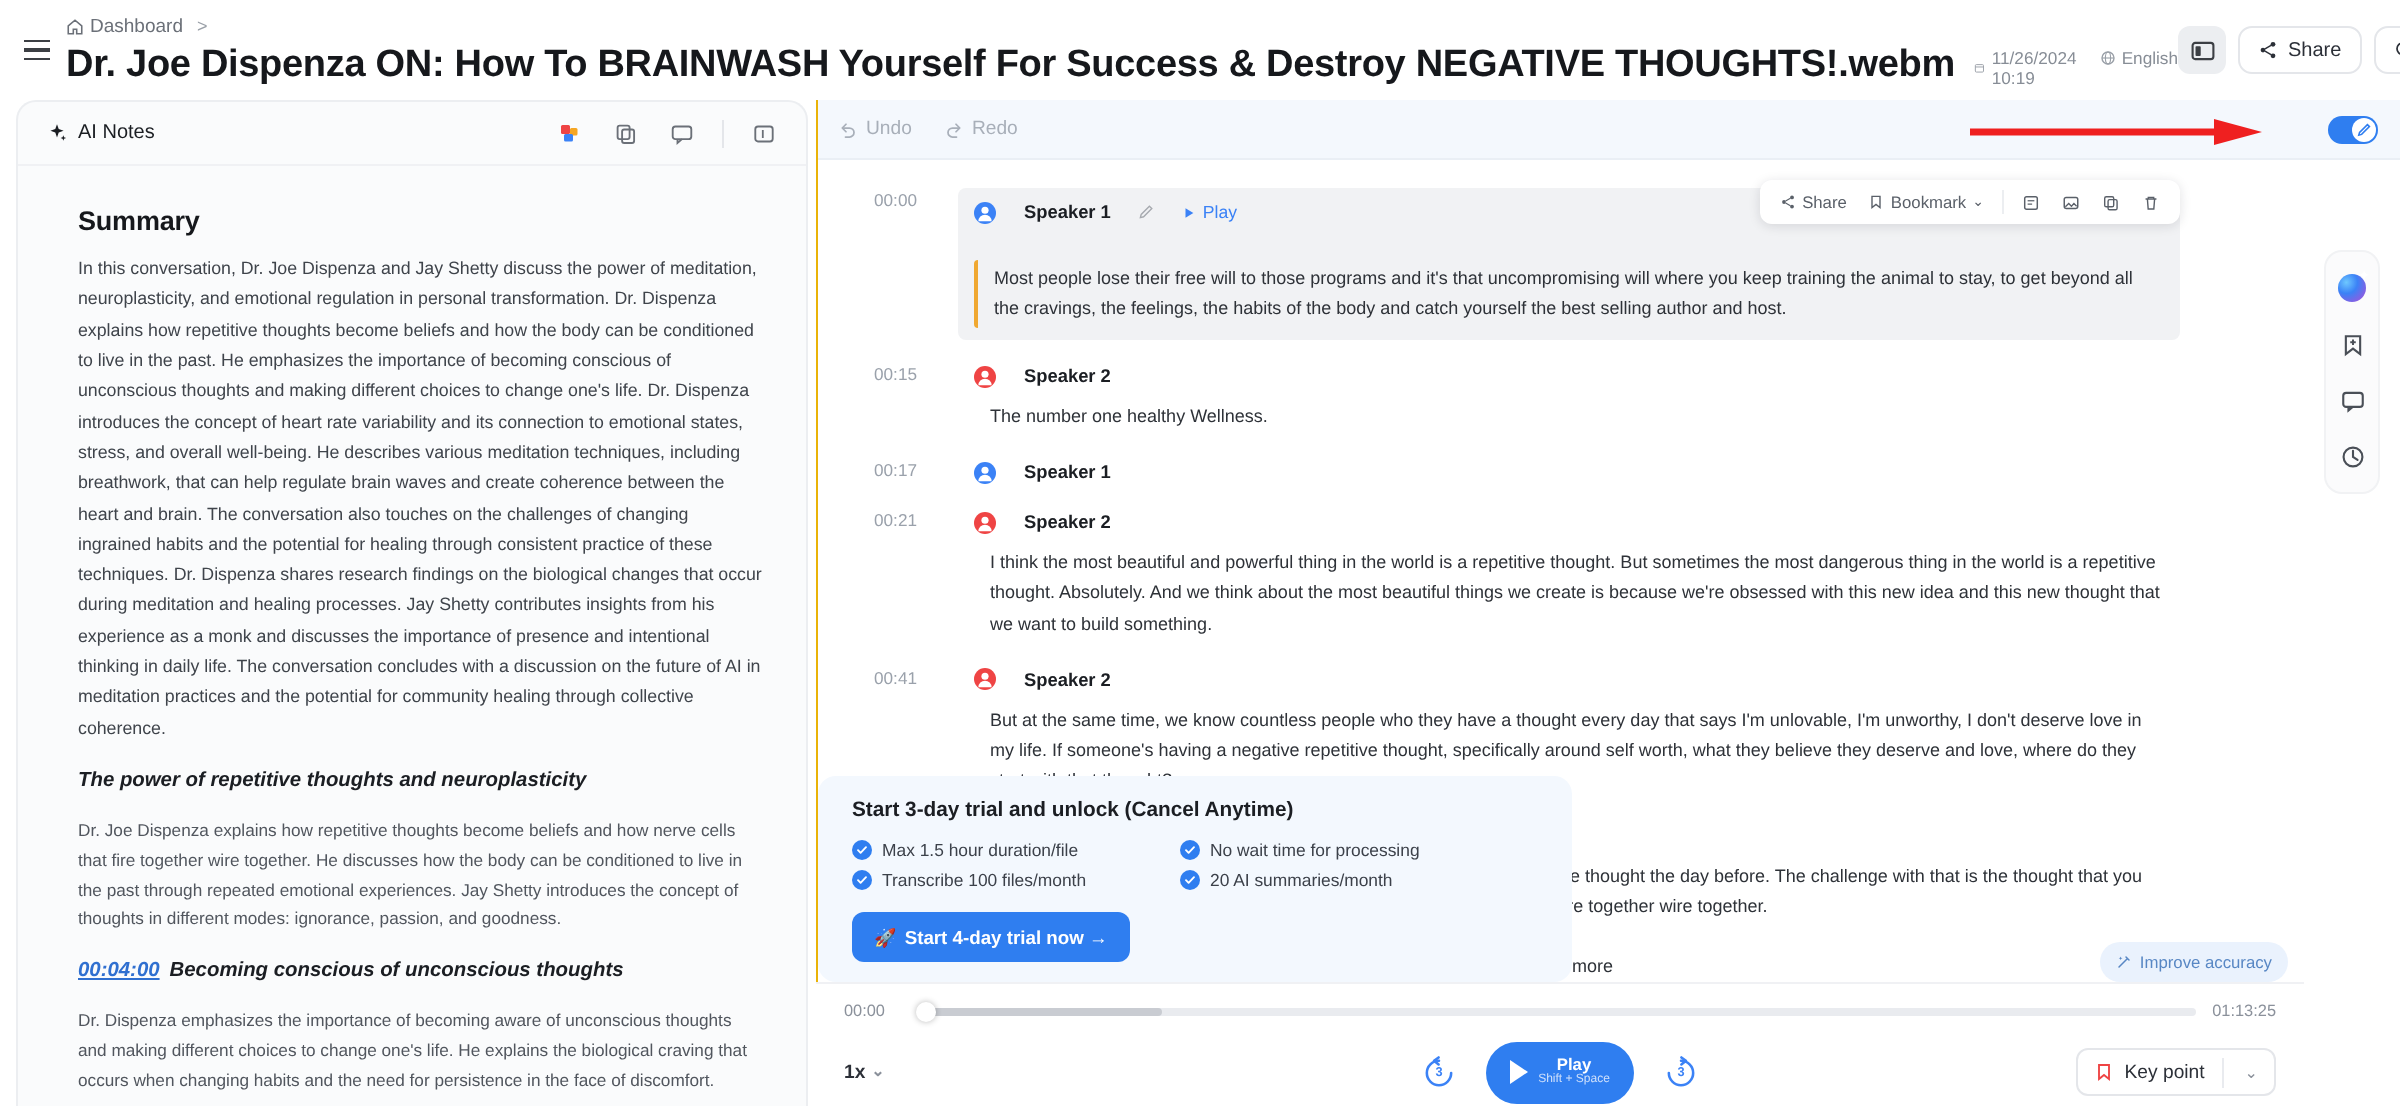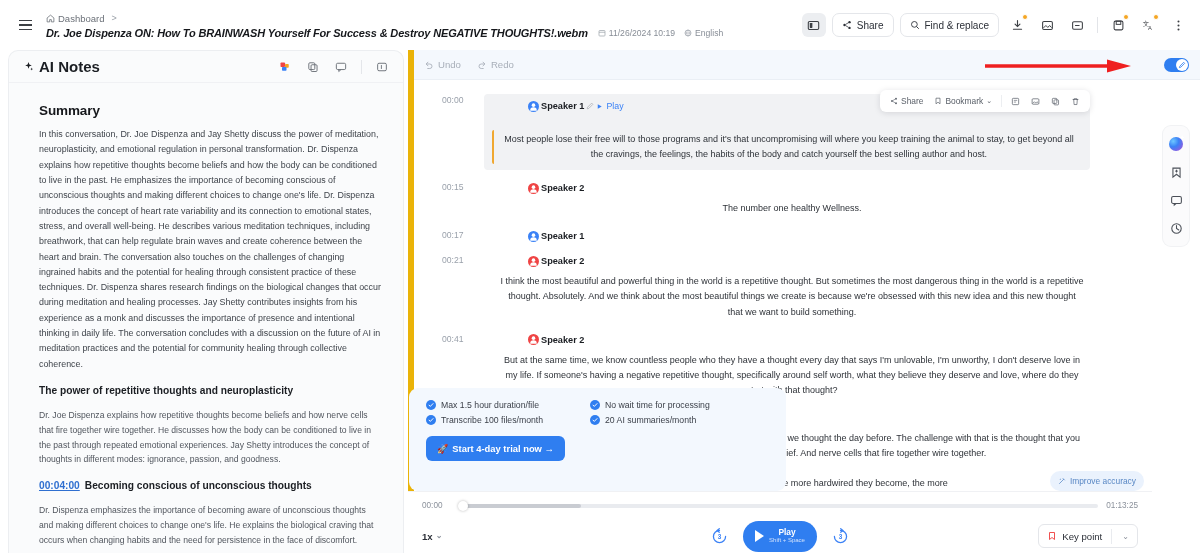--- a/index.html
+++ b/index.html
@@ -27,24 +27,24 @@
   }
   .hamburger span { display: block; width: 13px; height: 1.4px; background: #3c3f44; }
 
   .title-block { margin-left: 8px; display: flex; flex-direction: column; justify-content: center; }
   .breadcrumb { display: flex; align-items: center; gap: 4px; font-size: 9.5px; color: #6b7078; height: 14px;}
   .breadcrumb .crumb { display: flex; align-items: center; gap: 3px; cursor: pointer; }
   .breadcrumb .sep { color: #9aa0a8; font-size: 9px; margin-left: 3px;}
 
   .doc-row { display: flex; align-items: baseline; gap: 10px; margin-top: 2px; }
   .doc-title {
-    font-size: 11px; font-weight: bold; color: #16181c; letter-spacing: -0.15px;
-    white-space: nowrap; cursor: text; font-style: italic;
-  }
-  .doc-meta { display: flex; align-items: flex-end; gap: 9px; font-size: 8.6px; color: #878d96; }
+    font-size: 19px; font-weight: bold; color: #16181c; letter-spacing: -0.15px;
+    white-space: nowrap; cursor: text;
+  }
+  .doc-meta { display: flex; align-items: flex-start; gap: 9px; font-size: 8.6px; color: #878d96; }
   .doc-meta .mi { display: flex; align-items: center; gap: 3px; }
 
   .topbar-right {
     margin-left: auto; margin-right: 10px;
     display: flex; align-items: center; gap: 6px;
   }
   .tb-icon-btn {
     width: 24px; height: 24px; border-radius: 6px;
     display: flex; align-items: center; justify-content: center;
     cursor: pointer; position: relative; background: transparent; border: none;
@@ -69,77 +69,76 @@
     width: 396px; height: 503px;
     background: #fafbfc;
     border: 1px solid #eceef1; border-bottom: none;
     border-radius: 10px 10px 0 0;
     overflow: hidden;
   }
   .ln-header {
     height: 32px; display: flex; align-items: center;
     padding: 0 12px 0 14px; border-bottom: 1px solid #f0f1f4;
   }
-  .ln-title { font-size: 15px; font-weight: bold; color: #1b1e23; display: flex; align-items: center; gap: 5px;}
+  .ln-title { font-size: 10px; font-weight: normal; color: #1b1e23; display: flex; align-items: center; gap: 5px;}
   .ln-actions { margin-left: auto; display: flex; align-items: center; gap: 10px; }
   .ln-act {
     width: 18px; height: 18px; display: flex; align-items: center; justify-content: center;
     cursor: pointer; border-radius: 4px;
   }
   .ln-sep { width: 1px; height: 14px; background: #e4e6ea; margin: 0 1px; }
 
   .notes-body {
     height: 470px; overflow: hidden; padding: 14px 22px 0 30px;
     background: #fafbfc;
   }
   .notes-h1 { font-size: 13.5px; font-weight: bold; color: #16181c; margin: 6px 0 9px; letter-spacing: -0.1px;}
   .notes-p {
     font-size: 8.9px; line-height: 1.72; color: #3e4characters; color: #3f444b;
     margin: 0 0 13px; text-align: left;
   }
   .notes-h2 { font-size: 11.6px; font-weight: bold; color: #16181c; margin: 15px 0 9px; }
   .chapter-h {
     font-size: 10.2px; font-weight: bold; color: #1b1e23; margin: 13px 0 7px;
-    display: flex; align-items: baseline; gap: 5px; flex-wrap: wrap;
+    display: flex; align-items: baseline; gap: 5px; flex-wrap: wrap; font-style: italic;
   }
   .ts-link {
     color: #2f6fd0; text-decoration: underline; cursor: pointer;
     font-weight: bold; font-size: 10.2px;
   }
   .chapter-p { font-size: 8.6px; line-height: 1.72; color: #51565e; margin: 12px 0 6px; }
 
   
   .right-panel {
     position: absolute; left: 408px; top: 50px;
     width: 744px; height: 503px;
     background: #ffffff;
-    border-left: 6px solid #eab308;
+    border-left: 1px solid #eab308;
     overflow: hidden;
-    text-align: center;
   }
   .undo-bar {
     height: 30px; background: #f4f8fd;
     display: flex; align-items: center; gap: 16px; padding-left: 10px;
     border-bottom: 1px solid #eaeff5;
   }
   .undo-item {
     display: flex; align-items: center; gap: 4px;
     font-size: 9.6px; color: #a8afb9; cursor: pointer;
   }
 
   .transcript {
     padding: 14px 62px 0 78px;
     height: 473px; overflow: hidden; position: relative;
   }
   .seg { position: relative; margin-bottom: 11px; }
   .seg .ts {
     position: absolute; left: -50px; top: 1px;
     font-size: 8.6px; color: #9aa1ab; cursor: pointer;
   }
-  .seg-head { display: flex; align-items: center; gap: 2px; height: 14px; margin-left: 36px; }
+  .seg-head { display: flex; align-items: center; gap: 14px; height: 14px; }
   .avatar {
     width: 11px; height: 11px; border-radius: 50%;
     display: flex; align-items: center; justify-content: center; flex: none;
   }
   .avatar.s1 { background: #3b82f6; }
   .avatar.s2 { background: #ef4444; }
   .spk-name { font-size: 9.2px; font-weight: bold; color: #1b1e23; }
   .pencil-ic { opacity: .55; cursor: pointer; display: flex; }
   .play-link {
     display: flex; align-items: center; gap: 3px;
@@ -644,20 +643,21 @@
     </div>
     <div class="seg" style="margin-top:16px">
       <div class="seg-body" style="margin-top:0">us thoughts, which means just because you have that thought doesn't</div>
 
     </div>
 
   </div>
 </div>
 
 <div class="trial-card">
+  <div class="trial-title">Start 3-day trial and unlock (Cancel Anytime)</div>
   <div class="trial-grid">
     <div class="trial-feat">
       <span class="check">
           <svg width="6" height="6" viewBox="0 0 12 12">
             <path d="M2 6.2l2.6 2.6L10 3.2" fill="none" stroke="#fff" stroke-width="1.9" stroke-linecap="round" stroke-linejoin="round"></path>
           </svg>
         </span>
       <span>Max 1.5 hour duration/file</span>
     </div>
     <div class="trial-feat">

